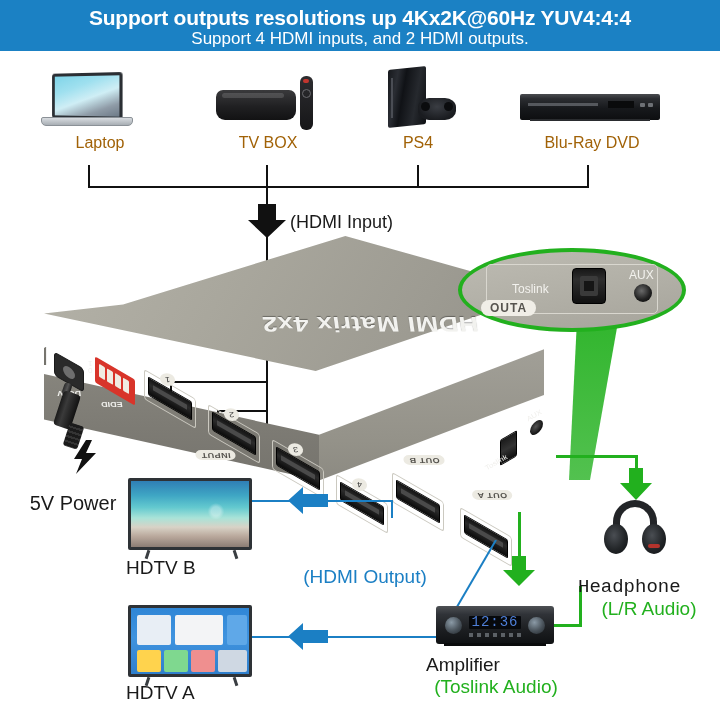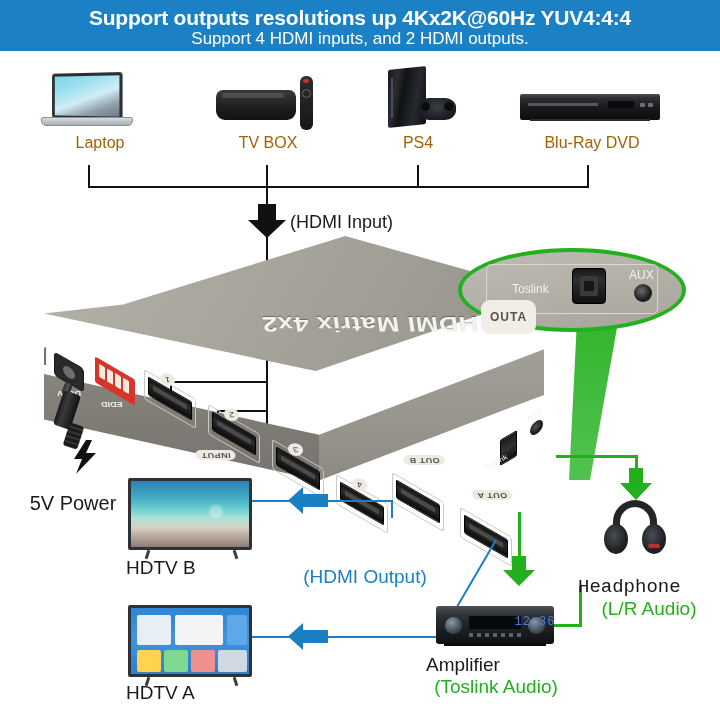--- a/index.html
+++ b/index.html
@@ -339,23 +339,22 @@
     background:radial-gradient(circle at 38% 32%,#8b9aa6 0%,#49525a 55%,#20262b 100%);
     border-radius:50%;
   }
   #amp-display {
     left:33px; top:10px; width:52px; height:13px;
     background:#07090c; border-radius:1px;
   }
   #amp-disp-text {
     left:33px; top:10px; width:52px; height:27px;
     font-family:"Liberation Mono", monospace;
-    font-size:12px; color:#4e7fd8; text-align:center; line-height:13px;
+    font-size:14px; color:#4e7fd8; text-align:center; line-height:13px;
     letter-spacing:1px;
-    margin-left:40px;
   }
   #amp-btnrow {
     left:33px; top:27px; width:52px; height:4px;
     background:repeating-linear-gradient(90deg,#5c6166 0 4px,transparent 4px 8px);
   }
   #amp-feet { left:8px; top:37px; width:102px; height:3px; background:#0a0b0c; }
   #hp-band {
     left:9px; top:0; width:44px; height:36px;
     border:7px solid #232528; border-bottom:none;
     border-radius:24px 24px 0 0;
@@ -409,21 +408,21 @@
   }
   #co-aux-port {
     left:634px; top:284px; width:18px; height:18px;
     background:radial-gradient(circle at 42% 38%,#6a6a6a 0%,#232323 55%,#000 100%);
     border-radius:50%;
   }
   #co-outa-tag {
     left:481px; top:300px;
     background:#f0eee7; border-radius:9px;
     font-size:12px; font-weight:bold; color:#56544f;
-    padding:10px 9px; letter-spacing:1px;
+    padding:1px 9px; letter-spacing:1px;
     white-space:nowrap;
   }
   
   #beam {
     left:470px; top:300px; width:150px; height:180px;
     background:linear-gradient(180deg,rgba(34,176,30,0.95),rgba(34,176,30,0.78));
     clip-path: polygon(72% 0%, 100% 6%, 80% 100%, 66% 100%);
   }
   svg { display:block; }
 </style>

